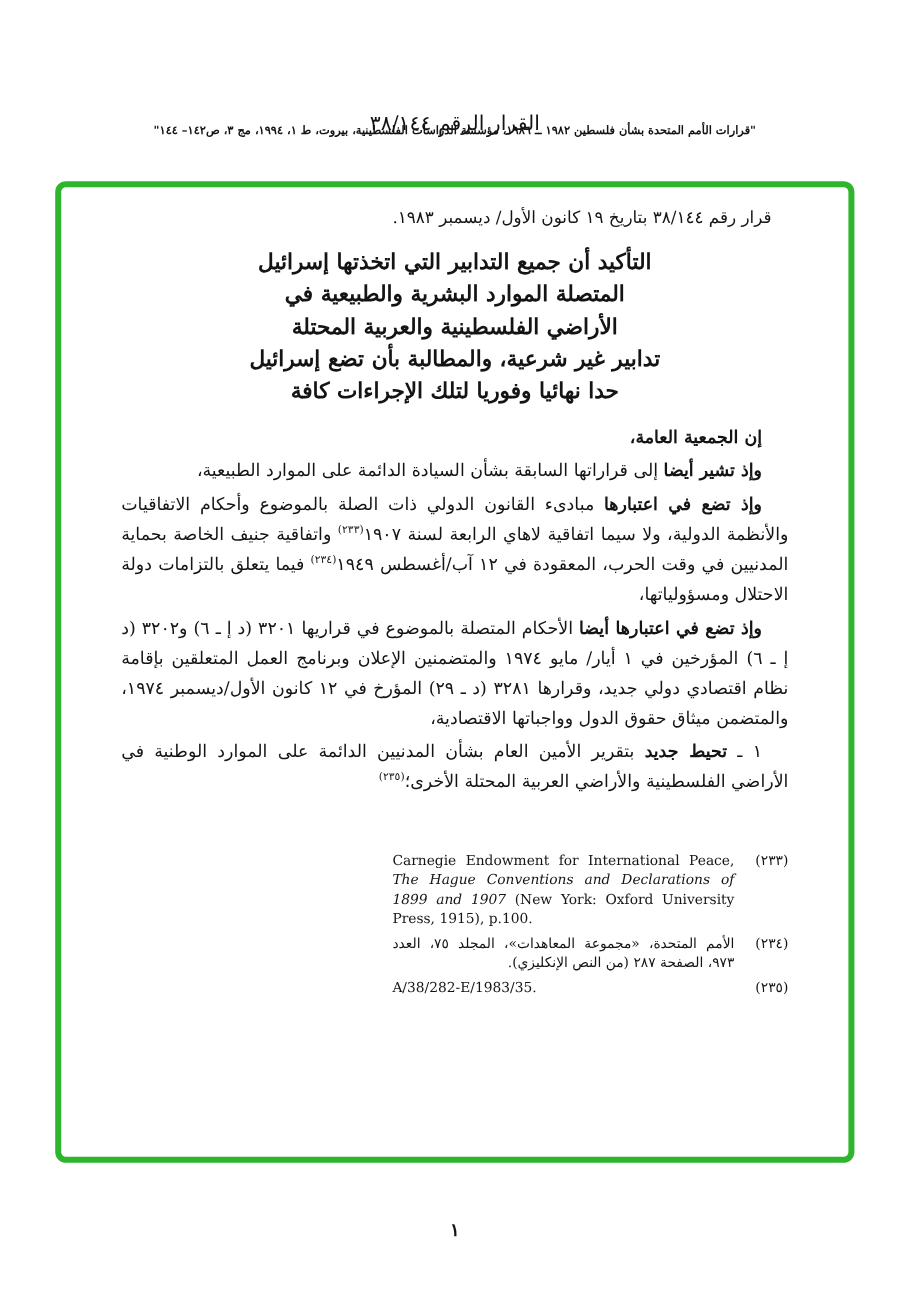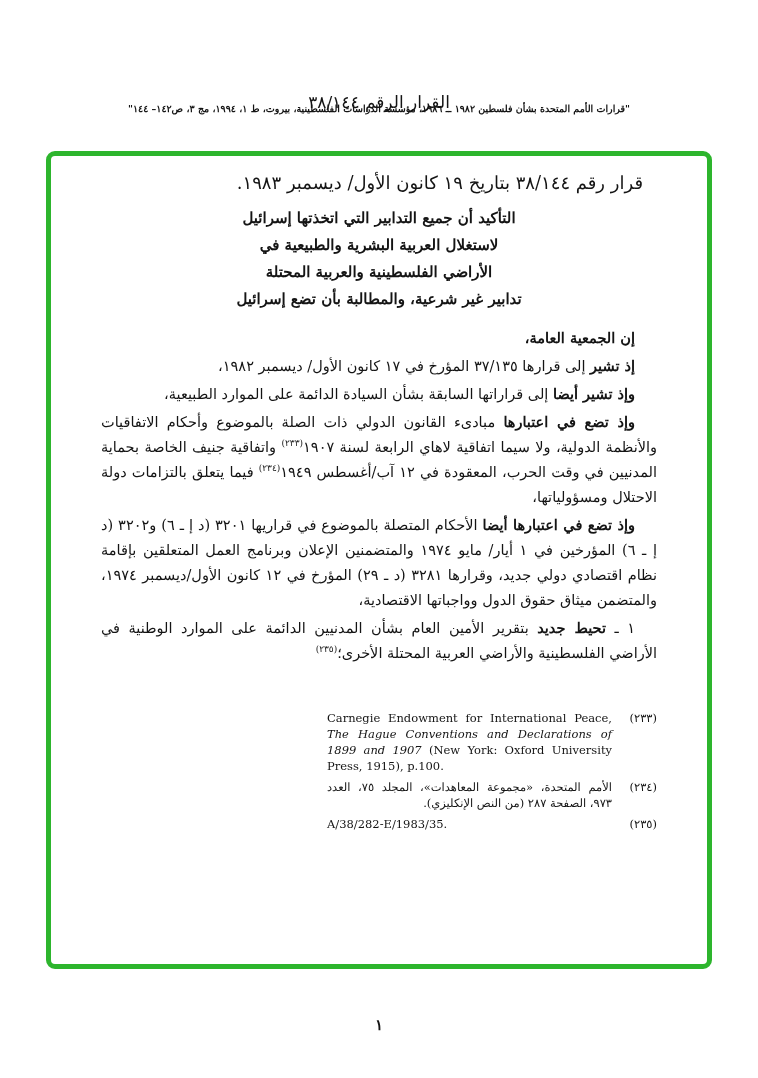--- a/index.html
+++ b/index.html
@@ -44,28 +44,28 @@
     direction: rtl;
     padding: 14px 50px 10px 50px;
     text-align: justify;
     font-size: 14.5px;
     line-height: 25px;
   }
   .intro {
     margin: 0 0 10px 0;
     text-align: right;
     text-indent: 14px;
-    font-size: 18px;
+    font-size: 14px;
   }
   .res-heading {
     margin: 10px auto 12px auto;
     width: 92%;
     text-align: center;
     font-weight: bold;
-    font-size: 15px;
+    font-size: 18px;
     line-height: 27px;
   }
   .para {
     margin: 0 0 2px 0;
     text-indent: 22px;
   }
   .lead { font-weight: bold; }
   sup.fnref {
     font-size: 9px;
     line-height: 0;
@@ -107,28 +107,28 @@
   <div class="doc-title">القرار الرقم ٣٨/١٤٤</div>
   <div class="doc-source">"قرارات الأمم المتحدة بشأن فلسطين ١٩٨٢ ــ ١٩٨٦، مؤسسة الدراسات الفلسطينية، بيروت، ط ١، ١٩٩٤، مج ٣، ص١٤٢– ١٤٤"</div>
 
   <div class="green-box">
     <div class="box-inner">
 
       <p class="intro">قرار رقم ٣٨/١٤٤ بتاريخ ١٩ كانون الأول/ ديسمبر ١٩٨٣.</p>
 
       <div class="res-heading">
         <div>التأكيد أن جميع التدابير التي اتخذتها إسرائيل</div>
-        <div>لاستغلال العربية البشرية والطبيعية في</div>
+        <div>المتصلة الموارد البشرية والطبيعية في</div>
         <div>الأراضي الفلسطينية والعربية المحتلة</div>
         <div>تدابير غير شرعية، والمطالبة بأن تضع إسرائيل</div>
+        <div>حدا نهائيا وفوريا لتلك الإجراءات كافة</div>
       </div>
 
       <p class="para"><span class="lead">إن الجمعية العامة،</span></p>
 
-      <p class="para"><span class="lead">إذ تشير</span><span> إلى قرارها ٣٧/١٣٥ المؤرخ في ١٧ كانون الأول/ ديسمبر ١٩٨٢،</span></p>
 
       <p class="para"><span class="lead">وإذ تشير أيضا</span><span> إلى قراراتها السابقة بشأن السيادة الدائمة على الموارد الطبيعية،</span></p>
 
       <p class="para"><span class="lead">وإذ تضع في اعتبارها</span><span> مبادىء القانون الدولي ذات الصلة بالموضوع وأحكام الاتفاقيات والأنظمة الدولية، ولا سيما اتفاقية لاهاي الرابعة لسنة ١٩٠٧</span><sup class="fnref">(٢٣٣)</sup><span> واتفاقية جنيف الخاصة بحماية المدنيين في وقت الحرب، المعقودة في ١٢ آب/أغسطس ١٩٤٩</span><sup class="fnref">(٢٣٤)</sup><span> فيما يتعلق بالتزامات دولة الاحتلال ومسؤولياتها،</span></p>
 
       <p class="para"><span class="lead">وإذ تضع في اعتبارها أيضا</span><span> الأحكام المتصلة بالموضوع في قراريها ٣٢٠١ (د إ ـ ٦) و٣٢٠٢ (د إ ـ ٦) المؤرخين في ١ أيار/ مايو ١٩٧٤ والمتضمنين الإعلان وبرنامج العمل المتعلقين بإقامة نظام اقتصادي دولي جديد، وقرارها ٣٢٨١ (د ـ ٢٩) المؤرخ في ١٢ كانون الأول/ديسمبر ١٩٧٤، والمتضمن ميثاق حقوق الدول وواجباتها الاقتصادية،</span></p>
 
       <p class="para"><span>١ ـ </span><span class="lead">تحيط جديد</span><span> بتقرير الأمين العام بشأن المدنيين الدائمة على الموارد الوطنية في الأراضي الفلسطينية والأراضي العربية المحتلة الأخرى؛</span><sup class="fnref">(٢٣٥)</sup></p>
 
       <div class="footnotes">

